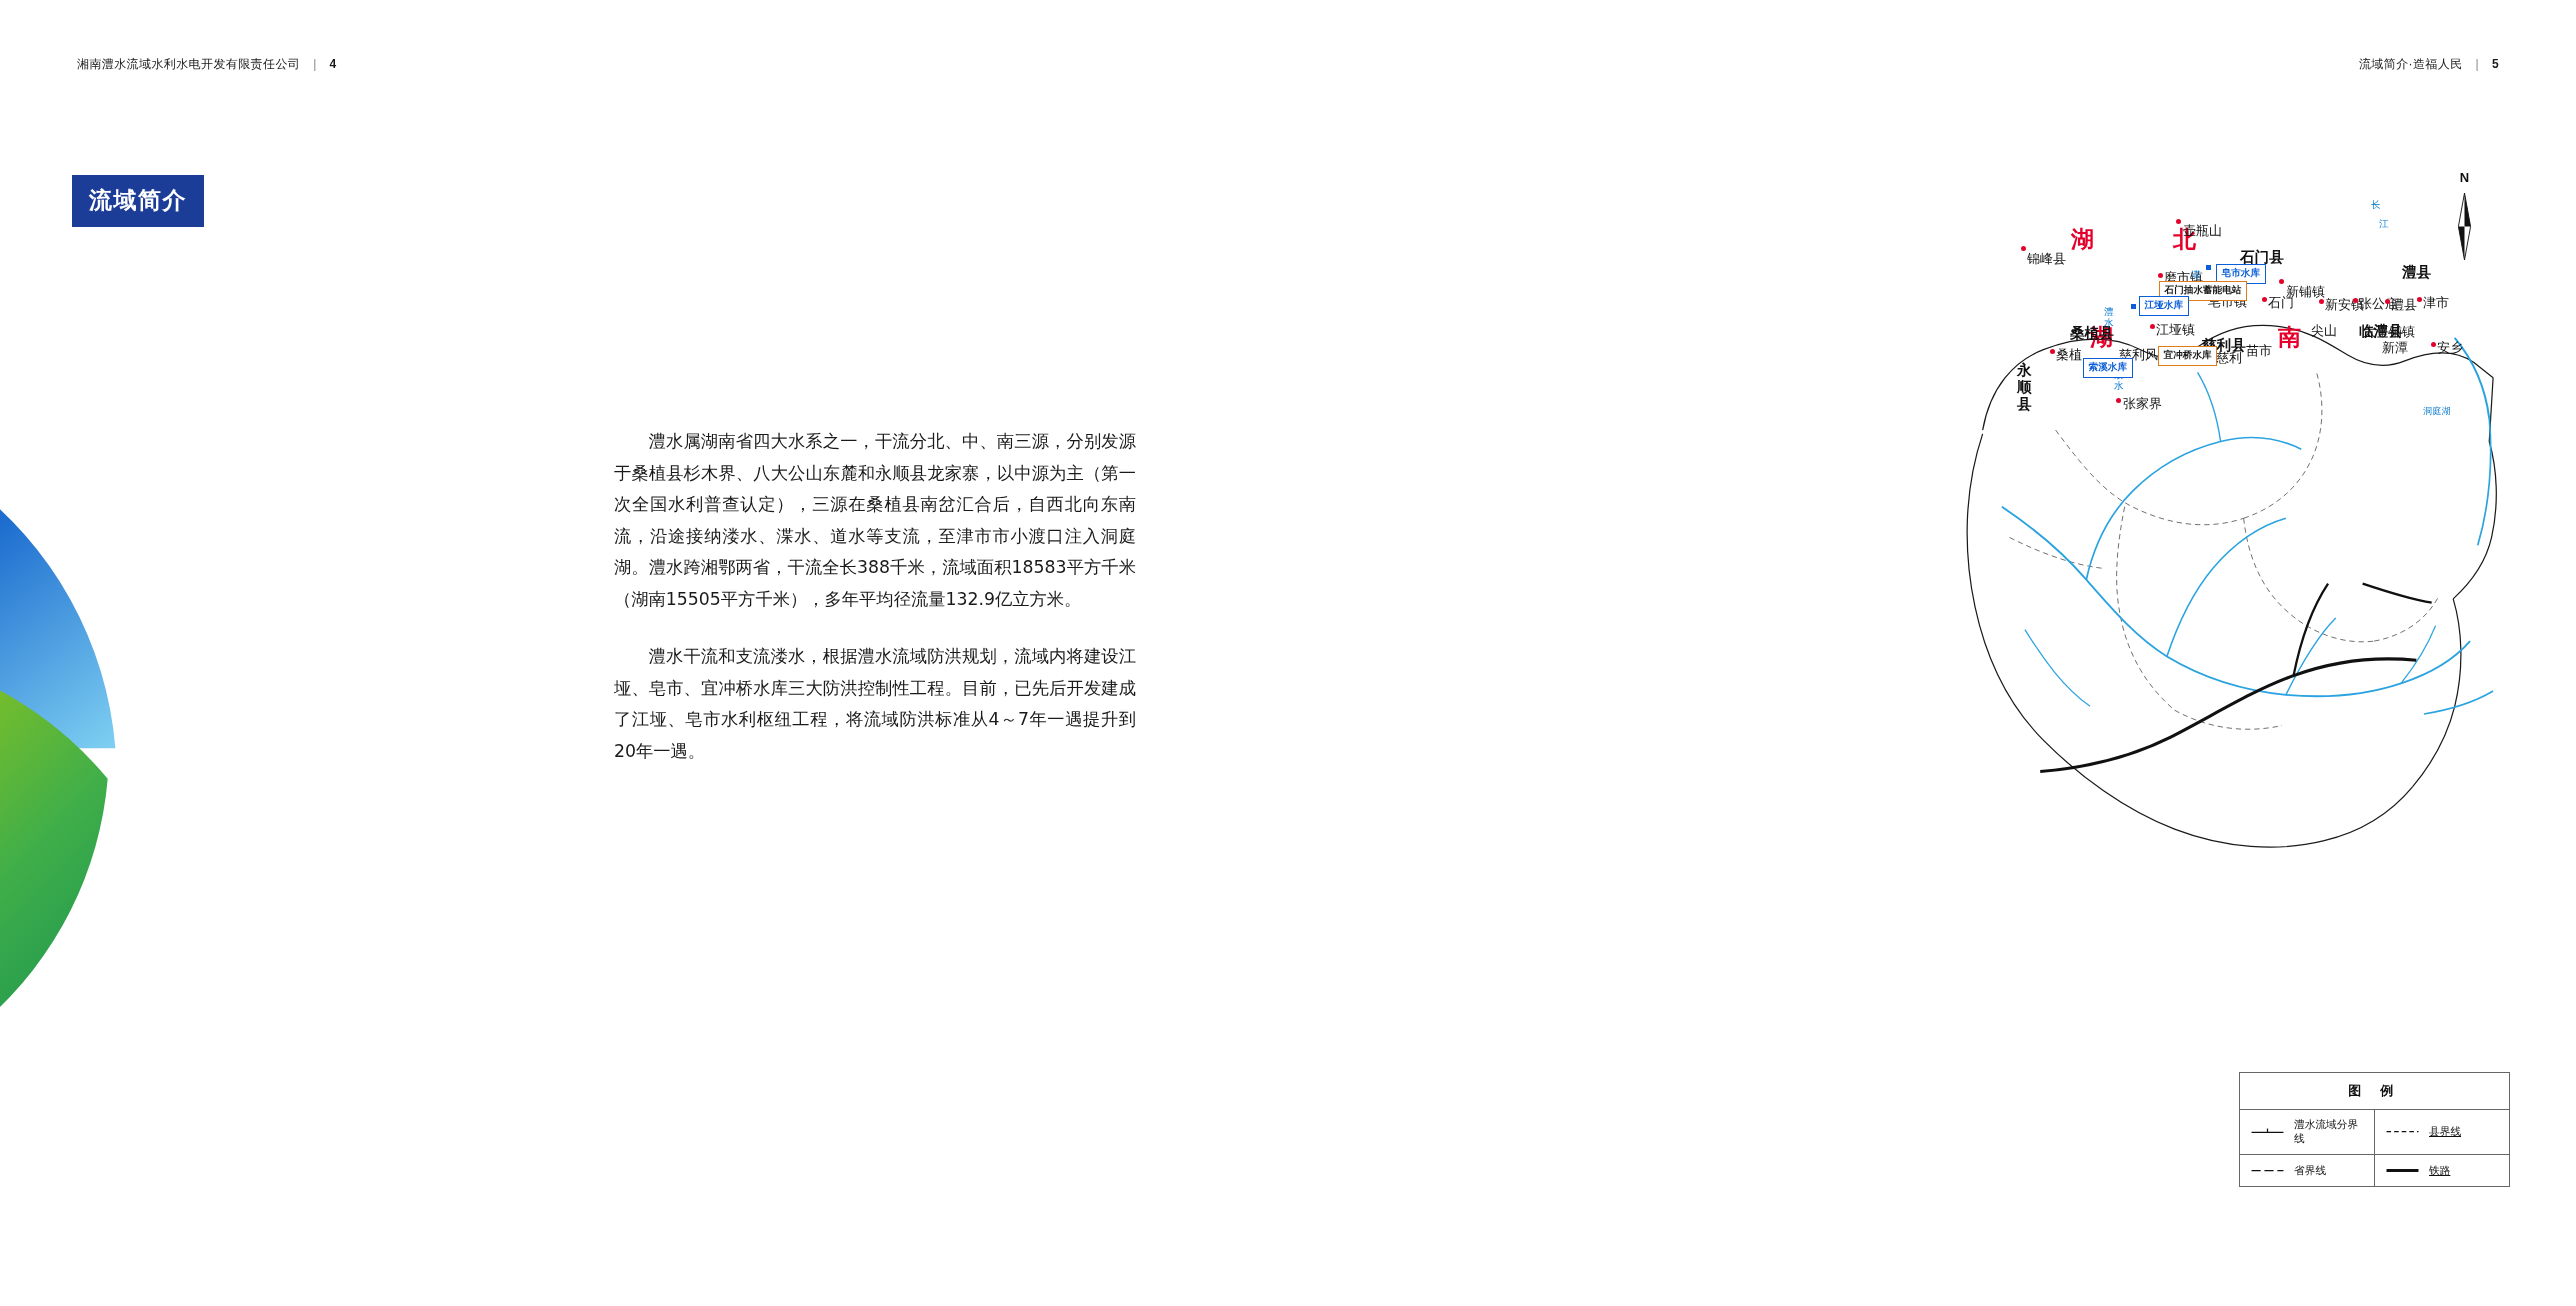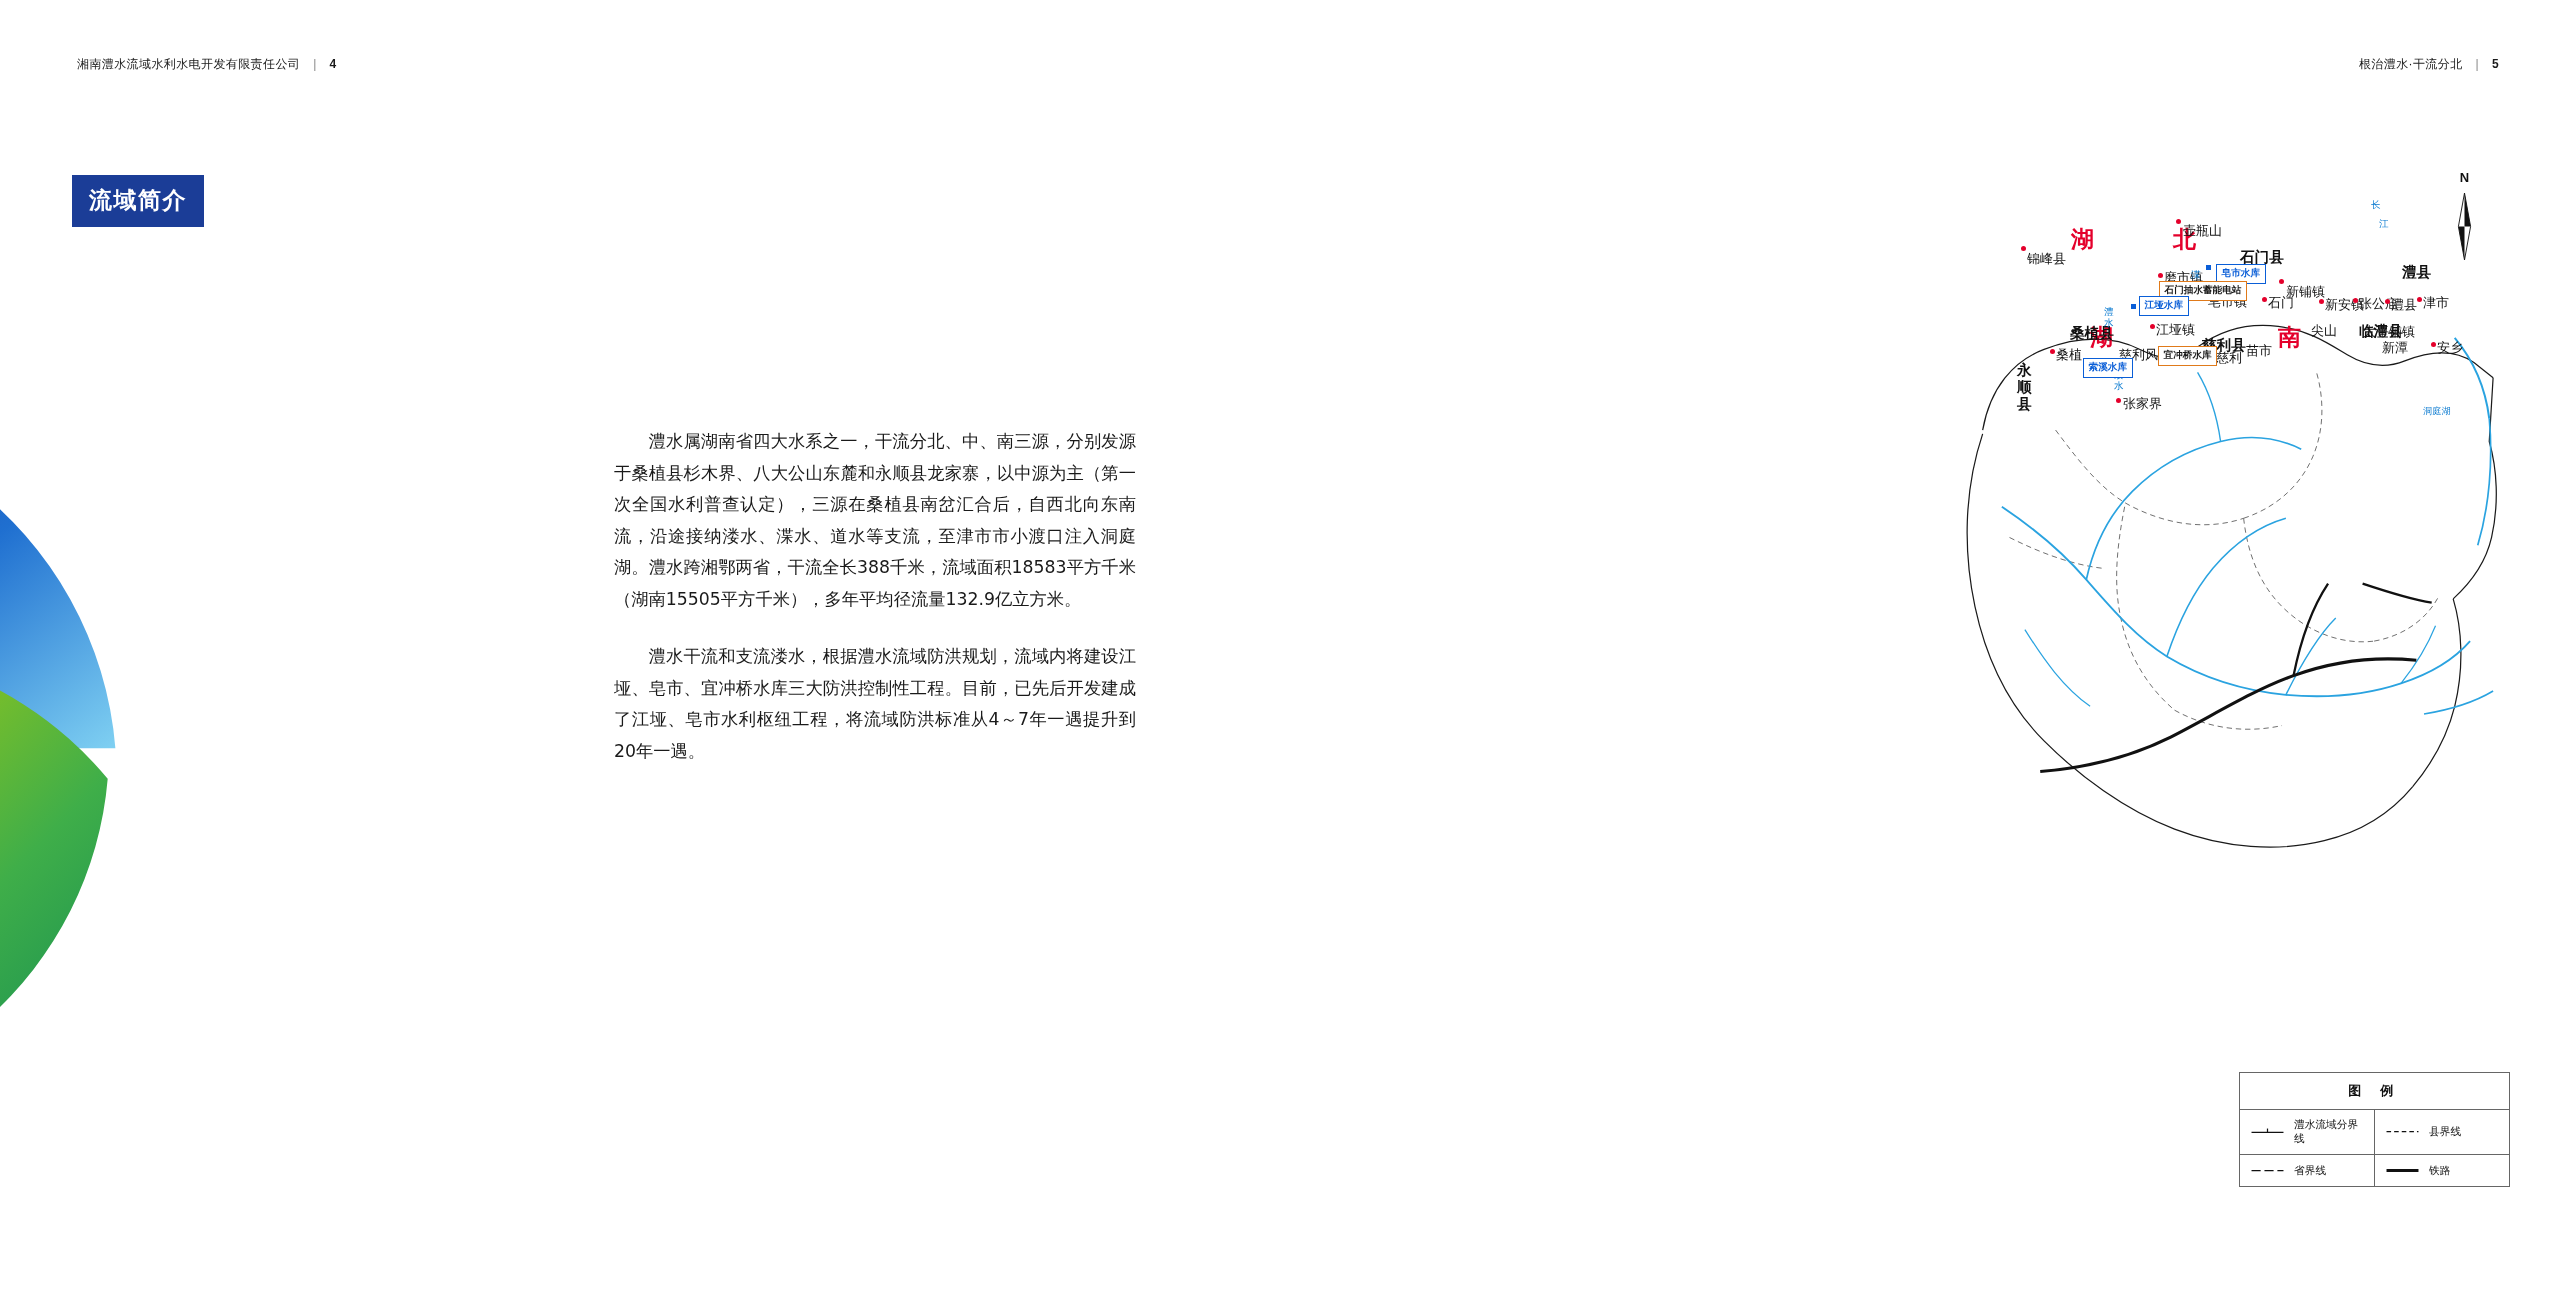--- a/index.html
+++ b/index.html
@@ -30,21 +30,21 @@
   .compass{position:absolute;right:94px;top:170px;width:35px;height:100px;text-align:center;}
   .compass .n{font-size:13px;font-weight:bold;display:block;margin-bottom:3.1px;}
 
   .mapwrap{position:absolute;left:0;top:0;width:1288px;height:1306px;}
 
   .legend{position:absolute;left:951px;top:1072px;width:269px;border:0.8px solid #666;background:#fff;}
   .legend .lg-title{text-align:center;font-size:13px;font-weight:bold;letter-spacing:7.7px;padding:9.2px 0 8.4px 0;border-bottom:0.8px solid #666;}
   .legend .lg-row{display:flex;border-bottom:0.8px solid #666;}
   .legend .lg-row:last-child{border-bottom:none;}
   .legend .lg-cell{flex:1;display:flex;align-items:center;gap:7px;padding:8.4px 7px;font-size:10.7px;}
-  .legend .lg-cell + .lg-cell{border-left:0.8px solid #666;}
+  .legend .lg-cell + .lg-cell{border-left:0.8px solid #666;text-decoration:underline;}
   .legend .sym{width:40px;flex:none;display:flex;align-items:center;justify-content:center;}
 
   .lbl{position:absolute;white-space:nowrap;font-family:"DejaVu Sans","Liberation Sans",sans-serif;}
   .dot{position:absolute;width:5.4px;height:5.4px;border-radius:50%;background:#e4002b;}
   .sq{position:absolute;width:5.4px;height:5.4px;background:#0a5ed7;}
   .cty{font-size:14.6px;font-weight:bold;color:#111;}
   .prov{font-size:23px;font-weight:bold;color:#e4002b;letter-spacing:1.5px;}
   .twn{font-size:13px;color:#111;}
   .riv{font-size:9.6px;color:#0a7ad0;}
   .resbox{position:absolute;border:1.2px solid #0a5ed7;background:#fff;color:#0a5ed7;font-size:9.6px;font-weight:bold;padding:2.3px 4.6px;white-space:nowrap;}
@@ -92,21 +92,21 @@
 
     <div class="body-col">
       <p>澧水属湖南省四大水系之一，干流分北、中、南三源，分别发源于桑植县杉木界、八大公山东麓和永顺县龙家寨，以中源为主（第一次全国水利普查认定），三源在桑植县南岔汇合后，自西北向东南流，沿途接纳溇水、渫水、道水等支流，至津市市小渡口注入洞庭湖。澧水跨湘鄂两省，干流全长388千米，流域面积18583平方千米（湖南15505平方千米），多年平均径流量132.9亿立方米。</p>
       <p>澧水干流和支流溇水，根据澧水流域防洪规划，流域内将建设江垭、皂市、宜冲桥水库三大防洪控制性工程。目前，已先后开发建成了江垭、皂市水利枢纽工程，将流域防洪标准从4～7年一遇提升到20年一遇。</p>
     </div>
   </div>
 
   <div class="page right">
 
     <div class="runhead right">
-      <span>根治澧水·干流分北</span>
+      <span>流域简介·造福人民</span>
       <span class="sep">|</span>
       <span class="pg">5</span>
     </div>
 
 
     <div class="compass">
       <span class="n">N</span>
       <svg width="35" height="77" viewBox="0 0 46 100">
         <polygon points="23,6 31,50 23,94 15,50" fill="#ffffff" stroke="#111" stroke-width="1.2"></polygon>
         <polygon points="23,6 31,50 23,50" fill="#111"></polygon>

